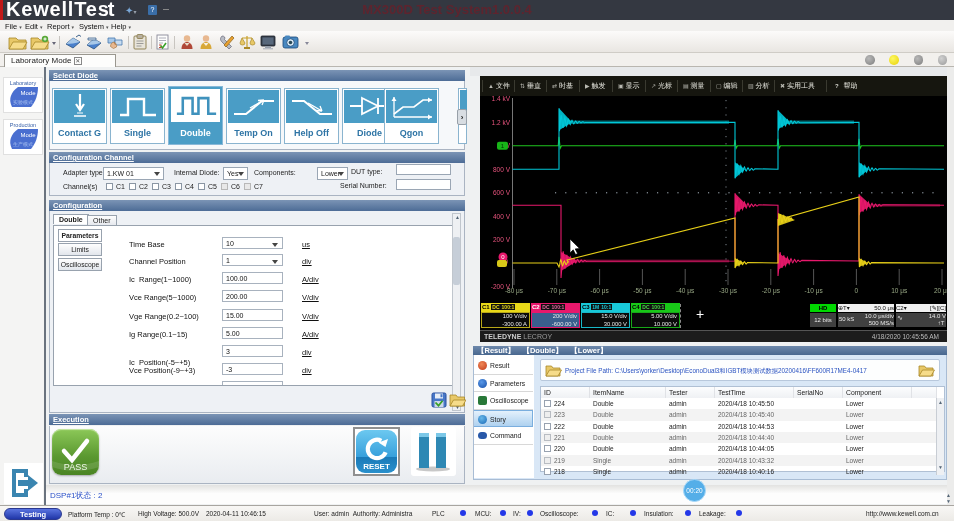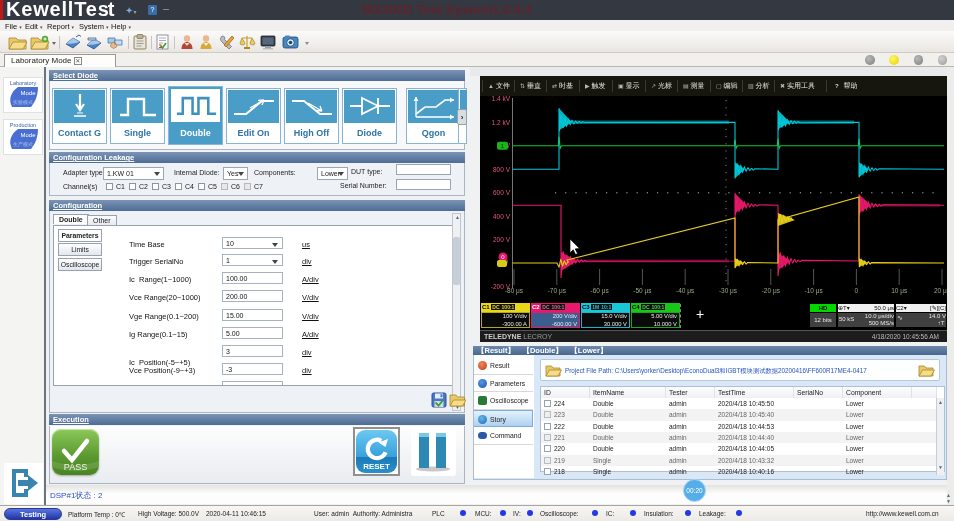--- a/index.html
+++ b/index.html
@@ -244,53 +244,53 @@
         <div class="ico" style="top:2px;left:2px;right:2px;height:33px;background:#fff;"><svg width="51" height="33" viewBox="0 0 52 33">
             <path d="M6 25 h6 v-16 h10 v16 h6 v-16 h10 v16 h8" stroke="#3f92bd" stroke-width="2.6" fill="none"></path>
           </svg></div>
         <div class="lbl" style="color:#fff;bottom:6px;">Double</div>
       </div>
  <div class="tbtn" style="left:176px;">
         <div class="ico"><svg width="52" height="33" viewBox="0 0 52 33">
             <path d="M6 24 h12 l16 -13 h12" stroke="#fff" stroke-width="2" fill="none"></path>
             <path d="M22 18 l14 -8 m0 0 l-6 0.5 m6 -0.5 l-2 5" stroke="#fff" stroke-width="1.3" fill="none"></path>
           </svg></div>
-        <div class="lbl">Edit On</div>
+        <div class="lbl">Temp On</div>
       </div>
  <div class="tbtn" style="left:234px;">
         <div class="ico"><svg width="52" height="33" viewBox="0 0 52 33">
             <path d="M6 11 h12 l16 13 h12" stroke="#fff" stroke-width="2" fill="none"></path>
             <path d="M22 13 l14 8 m0 0 l-6 -0.5 m6 0.5 l-2 -5" stroke="#fff" stroke-width="1.3" fill="none"></path>
           </svg></div>
-        <div class="lbl">High Off</div>
+        <div class="lbl">Help Off</div>
       </div>
  <div class="tbtn" style="left:292px;">
         <div class="ico"><svg width="52" height="33" viewBox="0 0 52 33">
             <path d="M6 16 h12 m16 0 h12" stroke="#fff" stroke-width="1.8" fill="none"></path>
             <path d="M18 8 l16 8 -16 8 z" fill="none" stroke="#fff" stroke-width="1.8"></path>
             <path d="M34 8 v16" stroke="#fff" stroke-width="1.8"></path>
           </svg></div>
         <div class="lbl">Diode</div>
       </div>
- <div class="tbtn" style="left:356px;">
+ <div class="tbtn" style="left:334px;">
         <div class="ico"><svg width="52" height="33" viewBox="0 0 52 33">
             <path d="M8 27 V7 m0 20 h38" stroke="#fff" stroke-width="1.3" fill="none"></path>
             <path d="M8 7 l-2.5 4 h5 z M46 27 l-4 -2.5 v5 z" fill="#fff"></path>
             <path d="M8 24 l9 -7 h11 l9 -7 h9" stroke="#fff" stroke-width="1.7" fill="none"></path>
             <path d="M46 10 l-4 -2.5 v5 z" fill="#fff"></path>
           </svg></div>
         <div class="lbl">Qgon</div>
       </div>
  <div class="tbtn" style="left:408px;width:9px;">
         <div class="ico" style="right:0;width:7px;"></div>
       </div>
  <div id="scrollR">›</div>
 </div>
 
-<div class="phead" style="top:152px;"><u>Configuration Leakage</u></div>
+<div class="phead" style="top:152px;"><u>Configuration Channel</u></div>
 <div class="abs" id="cfgadp">
  <span class="fl" style="left:13px;top:6px;">Adapter type:</span>
  <div class="dd" style="left:53px;top:3.5px;width:61px;height:13px;">1.KW 01</div>
  <span class="fl" style="left:124px;top:6px;">Internal Diode:</span>
  <div class="dd" style="left:173px;top:3.5px;width:25px;height:13px;">Yes</div>
  <span class="fl" style="left:204px;top:6px;">Components:</span>
  <div class="dd" style="left:267px;top:3.5px;width:31px;height:13px;">Lower</div>
  <span class="fl" style="left:301px;top:5px;">DUT type:</span>
  <div class="ti" style="left:346px;top:1px;width:55px;height:11px;"></div>
  <span class="fl" style="left:13px;top:20px;">Channel(s)</span>
@@ -316,30 +316,30 @@
 <div class="abs" id="cfg">
  <div class="toptab on" style="left:3px;top:3px;">Double</div>
  <div class="toptab" style="left:37px;top:4px;">Other</div>
  <div id="formbox">
   <div class="sidetab on" style="top:3px;">Parameters</div>
   <div class="sidetab" style="top:17px;">Limits</div>
   <div class="sidetab" style="top:32px;">Oscilloscope</div>
   <div class="frow-l" style="top:14px;">Time Base</div>
         <div class="frow-i dd2" style="top:11px;">10</div>
         <div class="frow-u" style="top:14px;">us</div>
-  <div class="frow-l" style="top:31px;">Trigger SerialNo</div>
+  <div class="frow-l" style="top:31px;">Channel Position</div>
         <div class="frow-i dd2" style="top:28px;">1</div>
         <div class="frow-u" style="top:31px;">div</div>
   <div class="frow-l" style="top:48.5px;">Ic&nbsp; Range(1~1000)</div>
         <div class="frow-i" style="top:45.5px;">100.00</div>
         <div class="frow-u" style="top:48.5px;">A/div</div>
-  <div class="frow-l" style="top:67px;">Vce Range(20~1000)</div>
+  <div class="frow-l" style="top:67px;">Vce Range(5~1000)</div>
         <div class="frow-i" style="top:64px;">200.00</div>
         <div class="frow-u" style="top:67px;">V/div</div>
-  <div class="frow-l" style="top:85.5px;">Vge Range(0.1~200)</div>
+  <div class="frow-l" style="top:85.5px;">Vge Range(0.2~100)</div>
         <div class="frow-i" style="top:82.5px;">15.00</div>
         <div class="frow-u" style="top:85.5px;">V/div</div>
   <div class="frow-l" style="top:103.5px;">Ig Range(0.1~15)</div>
         <div class="frow-i" style="top:100.5px;">5.00</div>
         <div class="frow-u" style="top:103.5px;">A/div</div>
   <div class="frow-l" style="top:132px;">Ic&nbsp; Position(-5~+5)</div>
         <div class="frow-i" style="top:119px;">3</div>
         <div class="frow-u" style="top:122px;">div</div>
   <div class="frow-l" style="top:140px;">Vce Position(-9~+3)</div>
         <div class="frow-i" style="top:137px;">-3</div>

